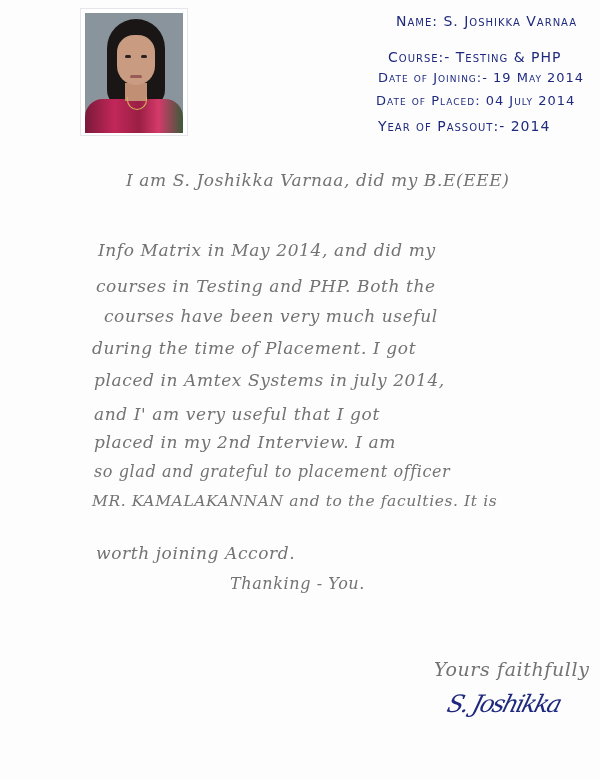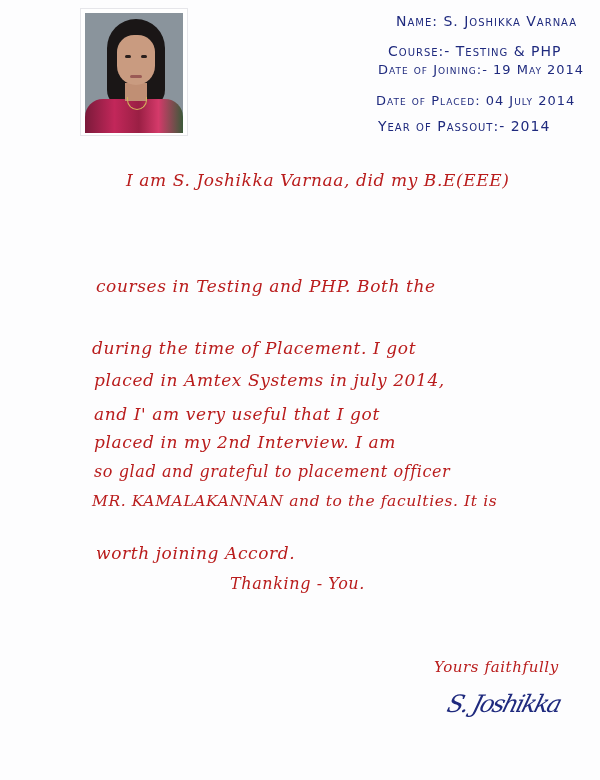--- a/index.html
+++ b/index.html
@@ -88,21 +88,21 @@
       width: 18px; height: 12px;
       border: 1px solid #d4b25c;
       border-top: none;
       border-radius: 0 0 10px 10px;
     }
 
     
     .hw {
       font-family: "DejaVu Serif", serif;
       font-style: italic;
-      color: #b91c1c;
+      color: #737373;
       letter-spacing: 0.6px;
       white-space: nowrap;
     }
     .caps {
       font-family: "DejaVu Sans", sans-serif;
       font-style: normal;
       font-variant: small-caps;
       letter-spacing: 1px;
       color: #1f2a7e;
       white-space: nowrap;
@@ -113,22 +113,22 @@
       position: absolute;
       left: 376px;
       top: 10px;
       width: 224px;
     }
     .details .row {
       position: absolute;
       font-size: 14px;
     }
     .details .row.r0 { left: 20px; top: 3px; }
-    .details .row.r1 { left: 12px; top: 33px; text-align: center; }
-    .details .row.r2 { left: 2px;  top: 52px; font-size: 13px; }
+    .details .row.r1 { left: 12px; top: 39px; text-align: center; }
+    .details .row.r2 { left: 2px;  top: 60px; font-size: 13px; }
     .details .row.r3 { left: 0px;  top: 83px; font-size: 13px; }
     .details .row.r4 { left: 2px;  top: 108px; }
 
     
     .letter-line {
       position: absolute;
       font-size: 17px;
     }
 
     .closing {
@@ -174,30 +174,32 @@
 
   <div class="details">
     <div class="row r0 caps">Name: S. Joshikka Varnaa</div>
     <div class="row r1 caps">Course:- Testing &amp; PHP</div>
     <div class="row r2 caps">Date of Joining:- 19 May 2014</div>
     <div class="row r3 caps">Date of Placed: 04 July 2014</div>
     <div class="row r4 caps">Year of Passout:- 2014</div>
   </div>
 
   <div class="letter-line hw" style="left:126px; top:170px;">I am S. Joshikka Varnaa, did my B.E(EEE)</div>
+  <div class="letter-line hw" style="left:98px;  top:240px;">Info Matrix in May 2014, and did my</div>
   <div class="letter-line hw" style="left:96px;  top:276px;">courses in Testing and PHP. Both the</div>
+  <div class="letter-line hw" style="left:104px; top:306px;">courses have been very much useful</div>
   <div class="letter-line hw" style="left:92px;  top:338px;">during the time of Placement. I got</div>
   <div class="letter-line hw" style="left:94px;  top:370px;">placed in Amtex Systems in july 2014,</div>
   <div class="letter-line hw" style="left:94px;  top:404px;">and I' am very useful that I got</div>
   <div class="letter-line hw" style="left:94px;  top:432px;">placed in my 2nd Interview. I am</div>
   <div class="letter-line hw" style="left:94px;  top:462px; font-size:16px;">so glad and grateful to placement officer</div>
   <div class="letter-line hw" style="left:92px;  top:492px; font-size:15.5px;">MR. KAMALAKANNAN and to the faculties. It is</div>
   <div class="letter-line hw" style="left:96px;  top:496px;margin-top:47px;">worth joining Accord.</div>
 
   <div class="closing hw" style="left:230px; top:574px;">Thanking - You.</div>
 
-  <div class="closing hw" style="left:434px; top:658px; font-size:15px;">Yours faithfully</div>
+  <div class="closing hw" style="left:434px; top:658px; font-size:19px;">Yours faithfully</div>
 
   <div class="signature">
     <span class="signature-text">S. Joshikka</span>
   </div>
 
 </div>
 
 </body></html>

